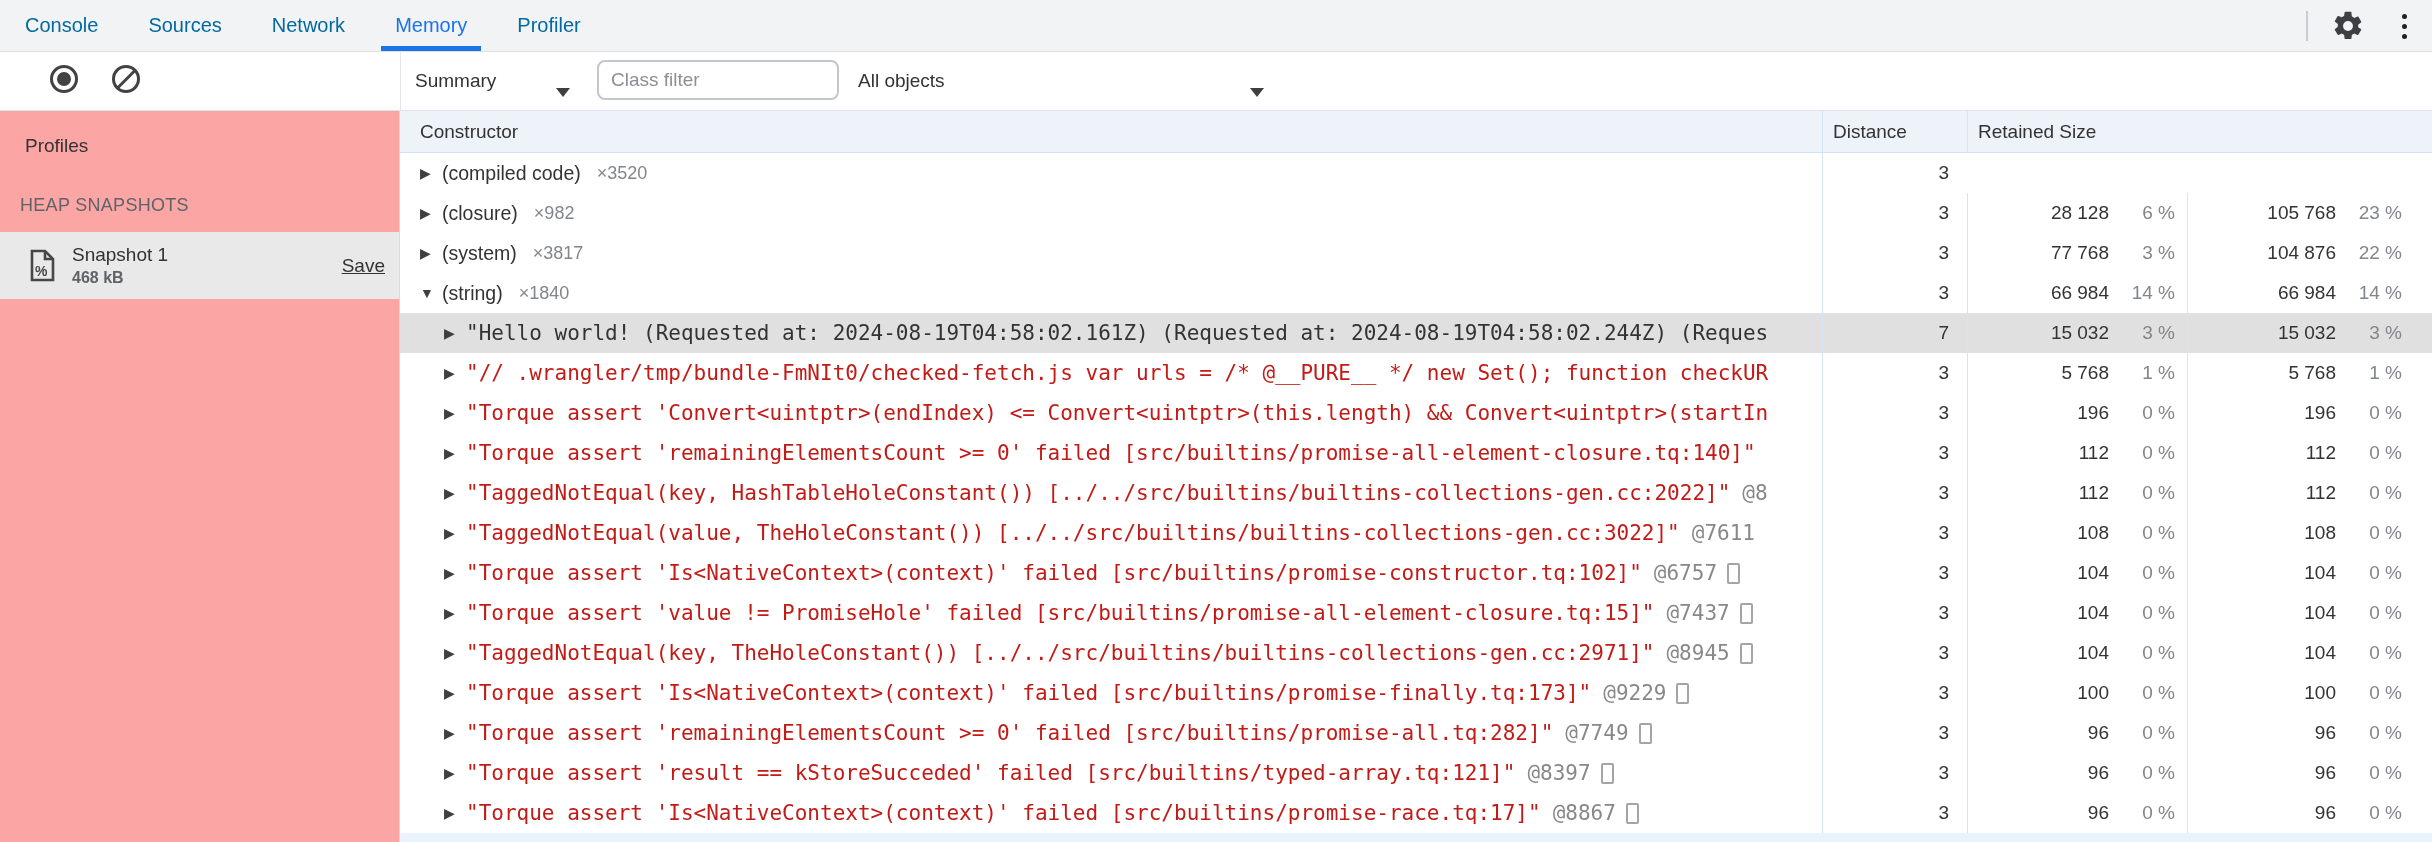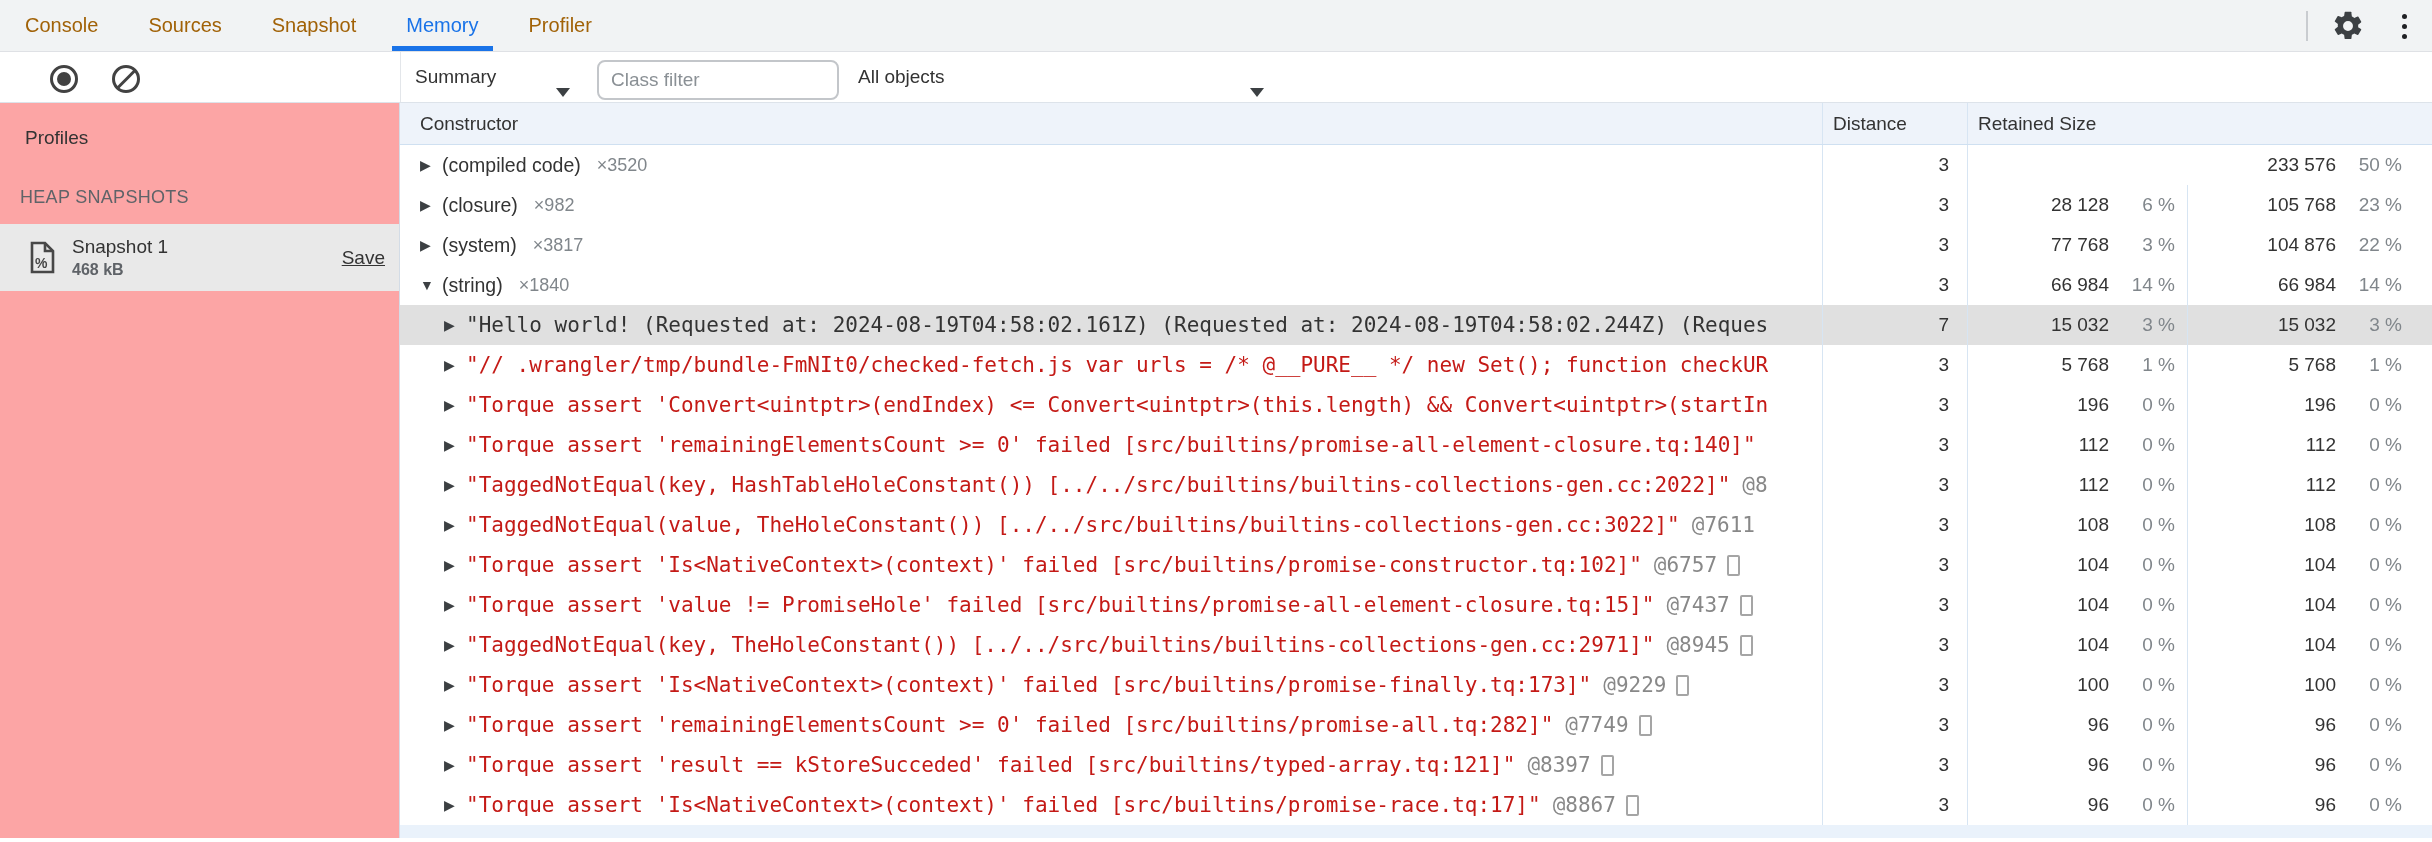--- a/index.html
+++ b/index.html
@@ -3,34 +3,34 @@
 <meta charset="utf-8">
 <style>
   * { margin:0; padding:0; box-sizing:border-box; }
   html,body { width:2432px; height:842px; overflow:hidden; background:#fff;
               font-family:"Liberation Sans", sans-serif; color:#333; }
 
   
   .tabbar { position:relative; height:52px; background:#f1f3f4;
             border-bottom:1px solid #dfe1e5; display:flex; align-items:center; }
   .tabs { display:flex; align-items:center; height:100%; padding-left:25px; column-gap:50px; }
-  .tab { position:relative; font-size:20px; color:#a16207; height:100%;
+  .tab { position:relative; font-size:20px; color:#0369a1; height:100%;
          display:flex; align-items:center; cursor:default; }
   .tab.active { color:#1a73e8; }
   .tab.active::after { content:""; position:absolute; left:-14px; right:-14px;
                        bottom:0; height:5px; background:#1a73e8; }
   .tabbar-right { position:absolute; right:0; top:0; height:52px; display:flex; align-items:center; }
   .tabbar-divider { width:2px; height:30px; background:#c9ccd0; margin-right:22px; }
   .gear { width:36px; height:36px; margin-right:24px; display:flex; align-items:center; justify-content:center; }
   .kebab { width:28px; height:36px; margin-right:14px; display:flex; flex-direction:column;
            align-items:center; justify-content:center; gap:5px; }
   .kebab i { width:5px; height:5px; border-radius:50%; background:#202124; }
 
   
-  .toolbar { position:relative; height:51px; background:#fff; border-bottom:1px solid #dde3ea; }
+  .toolbar { position:relative; height:59px; background:#fff; border-bottom:1px solid #dde3ea; }
   .icon-record { position:absolute; left:50px; top:13px; width:28px; height:28px;
                  border:3px solid #424242; border-radius:50%; }
   .icon-record::after { content:""; position:absolute; left:4px; top:4px; width:14px; height:14px;
                         border-radius:50%; background:#424242; }
   .icon-clear { position:absolute; left:112px; top:13px; width:28px; height:28px;
                 border:3px solid #424242; border-radius:50%; }
   .icon-clear::after { content:""; position:absolute; left:-2px; top:9.5px; width:26px; height:3px;
                        background:#424242; transform:rotate(-45deg); }
   .toolbar-divider { position:absolute; left:400px; top:0; bottom:0; width:1px; background:#e3e6ea; }
   .summary-select { position:absolute; left:415px; top:0; height:100%; display:flex;
@@ -92,21 +92,21 @@
                margin-left:10px; }
   .grid-filler { height:13px; background:#eaf2fb; }
 </style>
 </head>
 <body>
 
 <div class="tabbar">
   <div class="tabs">
     <div class="tab">Console</div>
     <div class="tab">Sources</div>
-    <div class="tab">Snapshot</div>
+    <div class="tab">Network</div>
     <div class="tab active">Memory</div>
     <div class="tab">Profiler</div>
   </div>
   <div class="tabbar-right">
     <div class="tabbar-divider"></div>
     <div class="gear">
       <svg width="34" height="34" viewBox="0 0 24 24" fill="#3c4043">
           <path d="M19.14,12.94a7.07,7.07,0,0,0,.06-.94,7.07,7.07,0,0,0-.06-.94l2.03-1.58a.5.5,0,0,0,.12-.64l-1.92-3.32a.5.5,0,0,0-.61-.22l-2.39,1a7.24,7.24,0,0,0-1.62-.94l-.36-2.54A.5.5,0,0,0,13.9,2H10.1a.5.5,0,0,0-.49.42L9.25,4.96a7.24,7.24,0,0,0-1.62.94l-2.39-1a.5.5,0,0,0-.61.22L2.71,8.44a.5.5,0,0,0,.12.64l2.03,1.58a7.07,7.07,0,0,0-.06.94,7.07,7.07,0,0,0,.06.94L2.83,14.12a.5.5,0,0,0-.12.64l1.92,3.32a.5.5,0,0,0,.61.22l2.39-1a7.24,7.24,0,0,0,1.62.94l.36,2.54a.5.5,0,0,0,.49.42h3.8a.5.5,0,0,0,.49-.42l.36-2.54a7.24,7.24,0,0,0,1.62-.94l2.39,1a.5.5,0,0,0,.61-.22l1.92-3.32a.5.5,0,0,0-.12-.64ZM12,15.5A3.5,3.5,0,1,1,15.5,12,3.5,3.5,0,0,1,12,15.5Z"></path>
         </svg>
     </div>
@@ -151,24 +151,20 @@
   <div class="grid">
     <div class="grid-header">
       <div class="hcell c-constructor">Constructor</div>
       <div class="hcell c-distance">Distance</div>
       <div class="hcell c-retained">Retained Size</div>
     </div>
     <div>
         <div class="grid-row">
     <div class="cell c-constructor"><span class="arrow">▶</span><span class="row-name">(compiled code)</span><span class="row-count">×3520</span></div>
     <div class="cell c-distance">3</div>
-    <div class="cell c-retained">
-            <span class="num">233 576</span>
-            <span class="pct">50 %</span>
-          </div>
   </div>
         <div class="grid-row">
     <div class="cell c-constructor"><span class="arrow">▶</span><span class="row-name">(closure)</span><span class="row-count">×982</span></div>
     <div class="cell c-distance">3</div>
     <div class="cell c-shallow">
             <span class="num">28 128</span>
             <span class="pct">6 %</span>
           </div>
     <div class="cell c-retained">
             <span class="num">105 768</span>

